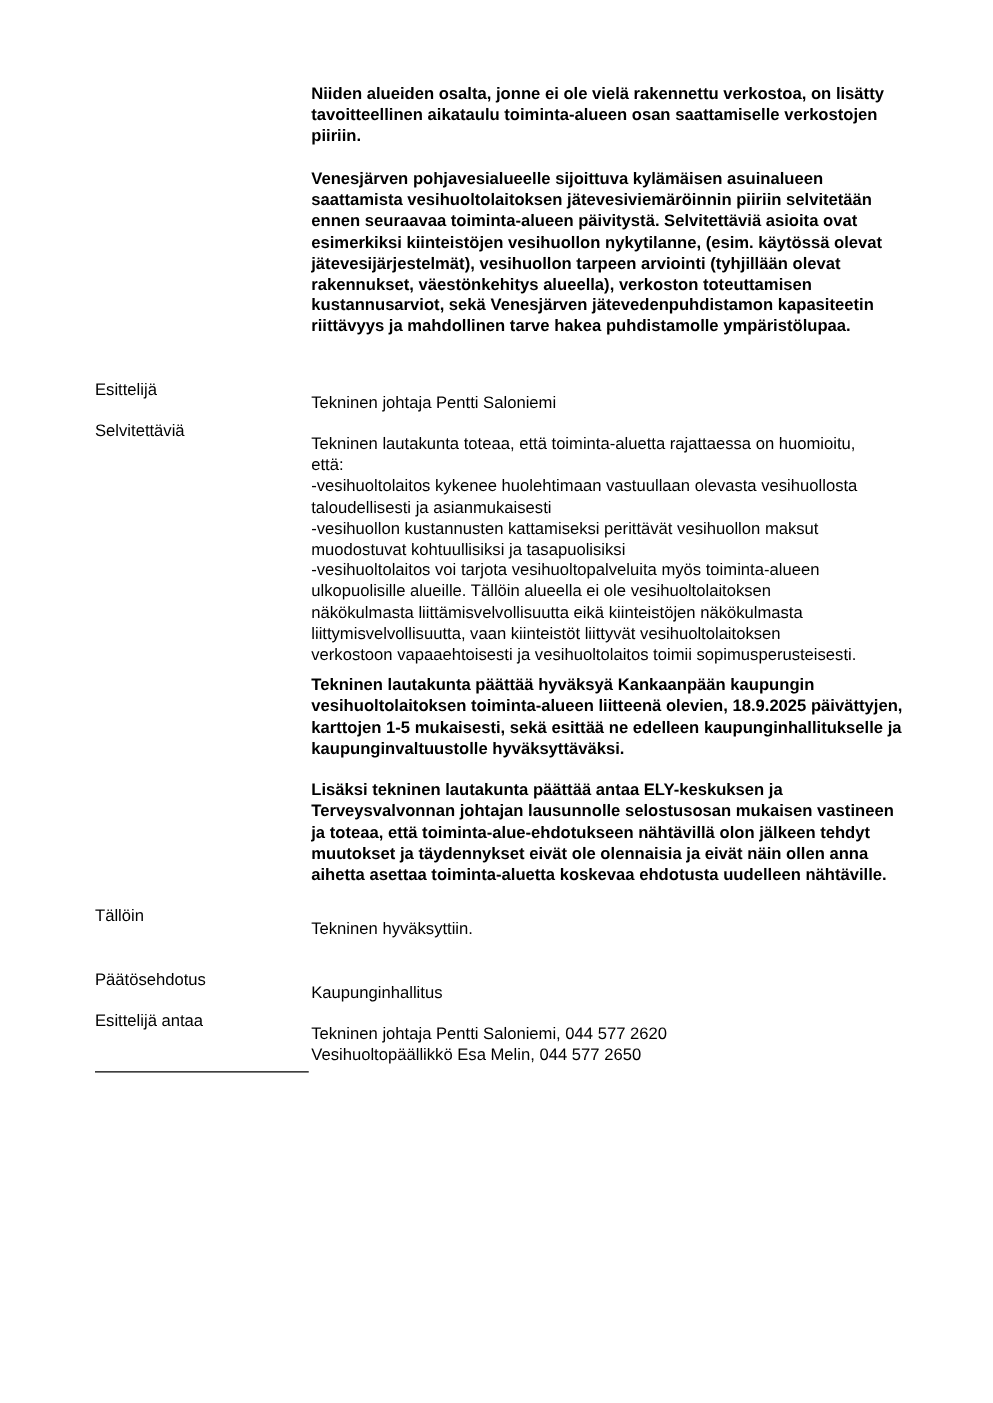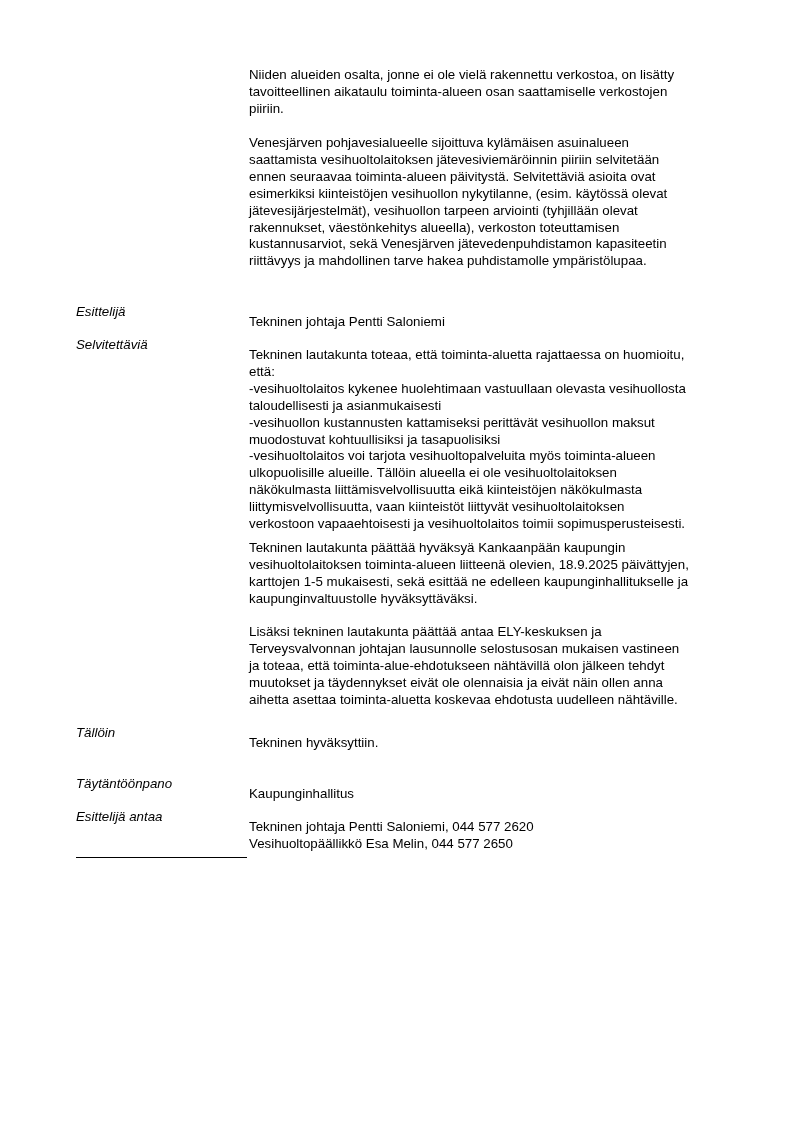--- a/index.html
+++ b/index.html
@@ -1,21 +1,21 @@
 <!DOCTYPE html>
 <html><head>
 <meta charset="utf-8">
 <style>
   html, body { margin: 0; padding: 0; background: #ffffff; }
   body { width: 794px; height: 1122px; position: relative; overflow: hidden;
          font-family: "Liberation Sans", sans-serif; font-size: 13.3px; color: #000; }
   .para { position: absolute; left: 249px; width: 490px; line-height: 16.9px; }
-  .para p { margin: 0; white-space: pre-line; }
+  .para p { margin: 0; white-space: pre-line; font-weight: bold; }
   .row { position: absolute; left: 76px; width: 663px; line-height: 16.9px; }
-  .row .label { position: absolute; left: 0; top: 0; width: 170px; font-style: italic; }
+  .row .label { position: absolute; left: 0; top: 0; width: 170px; }
   .row .value { position: absolute; left: 173px; top: 10px; width: 490px; white-space: pre-line; }
   .rule { position: absolute; left: 76px; top: 857px; width: 171px; height: 0; border-top: 1px solid #000; }
 </style>
 </head>
 <body>
 
 <div class="para" style="top:67px;">
   <p>Niiden alueiden osalta, jonne ei ole vielä rakennettu verkostoa, on lisätty
 tavoitteellinen aikataulu toiminta-alueen osan saattamiselle verkostojen
 piiriin.</p>
@@ -63,21 +63,21 @@
 muutokset ja täydennykset eivät ole olennaisia ja eivät näin ollen anna
 aihetta asettaa toiminta-aluetta koskevaa ehdotusta uudelleen nähtäville.</p>
 </div>
 
 <div class="row" style="top:725px;">
   <span class="label">Tällöin</span>
   <span class="value">Tekninen hyväksyttiin.</span>
 </div>
 
 <div class="row" style="top:776px;">
-  <span class="label">Täytäntöönpano</span>
+  <span class="label">Päätösehdotus</span>
   <span class="value">Kaupunginhallitus</span>
 </div>
 
 <div class="row" style="top:809px;">
   <span class="label">Esittelijä antaa</span>
   <span class="value">Tekninen johtaja Pentti Saloniemi, 044 577 2620
 Vesihuoltopäällikkö Esa Melin, 044 577 2650</span>
 </div>
 
 <div class="rule"></div>

